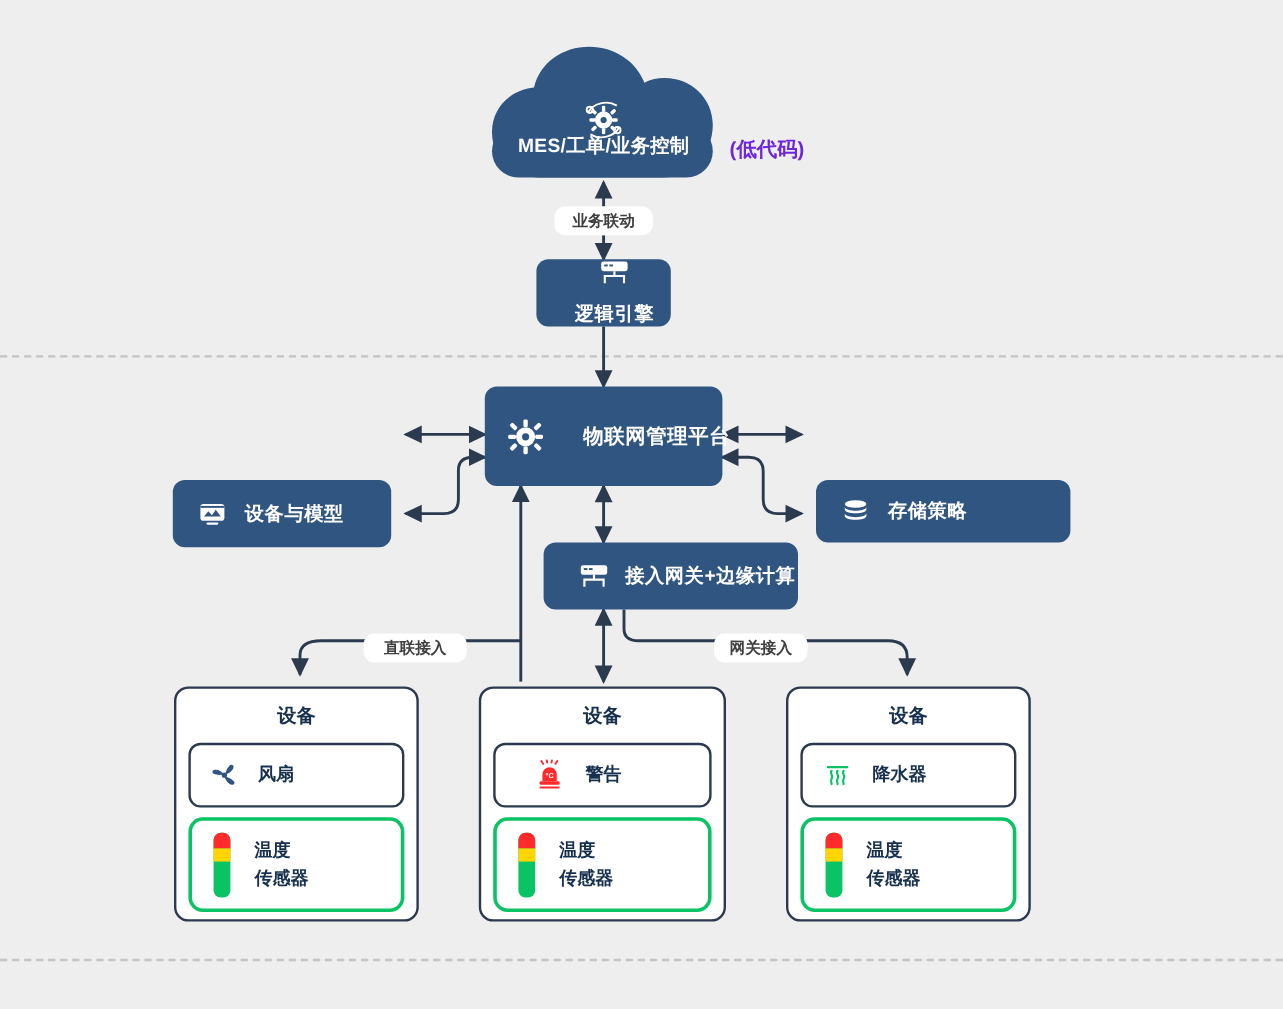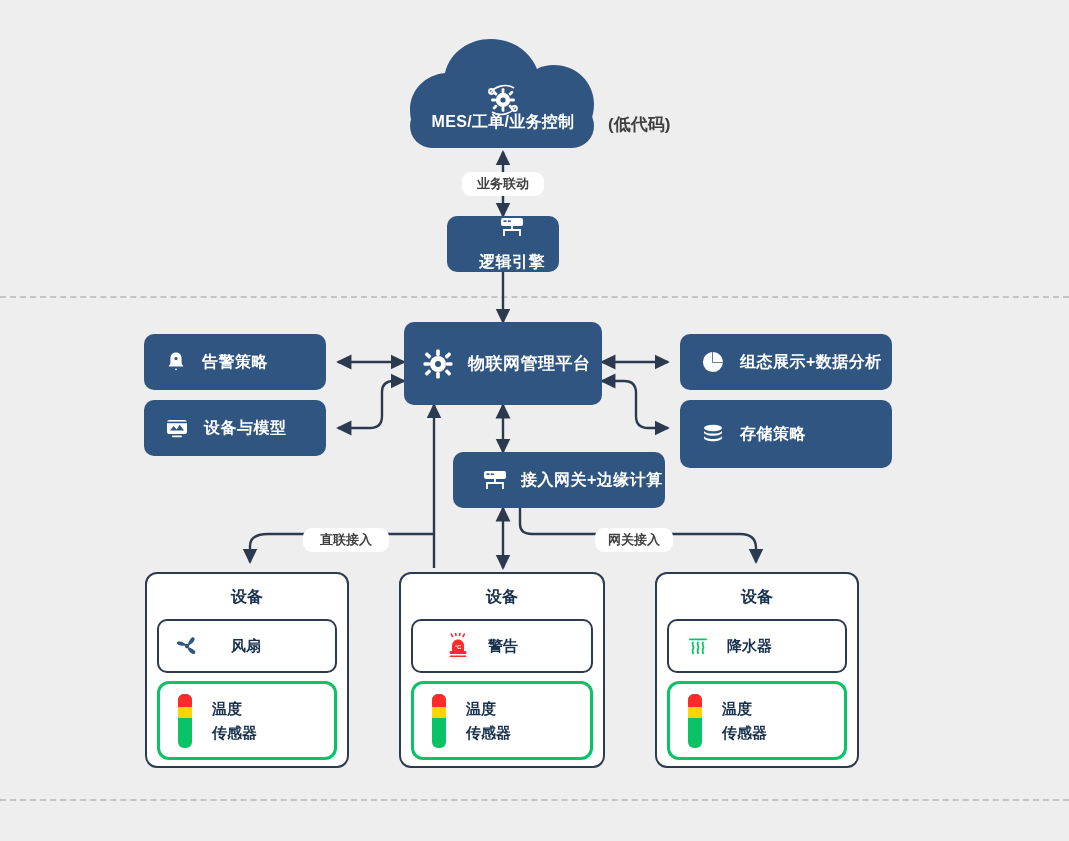--- a/index.html
+++ b/index.html
@@ -44,21 +44,21 @@
   #cloud-node{left:406px;top:38px;width:194px;height:114px;}
   .cloud{position:absolute;inset:0;}
   .cloud-label{
     position:absolute;left:0;right:0;top:74px;
     text-align:center;color:#fff;font-size:16px;font-weight:bold;
     letter-spacing:.3px;
   }
   .cloud-gear{position:absolute;left:50%;top:62px;transform:translate(-50%,-50%);}
   #lowcode{
     position:absolute;left:608px;top:113px;
-    color:#404040;font-size:17px;font-weight:bold;
+    color:#6d28d9;font-size:17px;font-weight:bold;
     white-space:nowrap;
   }
 
   
   .pill{
     position:absolute;
     background:#ffffff;
     border-radius:9px;
     color:#404040;
     font-size:13px;font-weight:bold;
@@ -182,75 +182,55 @@
         <rect x="7.8" y="4.4" width="3" height="1.6" fill="#2f5580"></rect>
         <g stroke="#ffffff" stroke-width="1.8" fill="none">
           <path d="M12,10 L12,14"></path>
           <path d="M4,20 L4,14 L20,14 L20,20"></path>
         </g>
       </svg>
     </span>
     <span class="lbl">逻辑引擎</span>
   </div>
 
-  <div class="node blue-box" style="left:404px;top:322px;width:198px;height:83px;padding-left:18px;gap:14px;font-size:17px;">
+  <div class="node blue-box" style="left:404px;top:322px;width:198px;height:83px;padding-left:18px;gap:32px;font-size:17px;">
     <span class="ico">
       <svg width="32" height="32" viewBox="0 0 32 32">
         <g fill="#ffffff">
           <circle cx="16" cy="16" r="8"></circle>
           <rect x="14.2" y="1.5" width="3.6" height="6.5" rx="1.2"></rect>
           <rect x="14.2" y="24" width="3.6" height="6.5" rx="1.2"></rect>
           <rect x="1.5" y="14.2" width="6.5" height="3.6" rx="1.2"></rect>
           <rect x="24" y="14.2" width="6.5" height="3.6" rx="1.2"></rect>
           <rect x="4.2" y="4.2" width="3.6" height="6.5" rx="1.2" transform="rotate(-45 6 7.4)"></rect>
           <rect x="24.2" y="21.3" width="3.6" height="6.5" rx="1.2" transform="rotate(-45 26 24.5)"></rect>
           <rect x="24.2" y="4.2" width="3.6" height="6.5" rx="1.2" transform="rotate(45 26 7.4)"></rect>
           <rect x="4.2" y="21.3" width="3.6" height="6.5" rx="1.2" transform="rotate(45 6 24.5)"></rect>
         </g>
         <circle cx="16" cy="16" r="3" fill="#2f5580"></circle>
       </svg>
     </span>
     <span class="lbl">物联网管理平台</span>
   </div>
 
-  <div class="node blue-box" style="left:144px;top:334px;width:182px;height:56px;padding-left:22px;gap:16px;">
-    <span class="ico">
-      <svg width="20" height="22" viewBox="0 0 20 22">
-        <path d="M10,1.5 C13.6,1.5 15.6,4 15.6,7.6 L15.6,12.4 L17.4,15.4 L2.6,15.4 L4.4,12.4 L4.4,7.6 C4.4,4 6.4,1.5 10,1.5 Z" fill="#ffffff"></path>
-        <circle cx="10" cy="7.6" r="1.6" fill="#2f5580"></circle>
-        <rect x="9.1" y="17.4" width="1.8" height="1.8" rx=".9" fill="#ffffff"></rect>
-      </svg>
-    </span>
-    <span class="lbl">告警策略</span>
-  </div>
 
   <div class="node blue-box" style="left:144px;top:400px;width:182px;height:56px;padding-left:22px;gap:16px;">
     <span class="ico">
       <svg width="22" height="20" viewBox="0 0 22 20">
         <rect x="1" y="2" width="20" height="14" rx="2.6" fill="#ffffff"></rect>
         <path d="M4,12.4 L7.6,8 L10.6,11.4 L13.8,6.8 L18,12.4 Z" fill="#2f5580"></path>
         <rect x="1" y="3.6" width="20" height="1.6" fill="#2f5580"></rect>
         <rect x="6" y="17.4" width="10" height="1.8" rx=".9" fill="#ffffff"></rect>
       </svg>
     </span>
     <span class="lbl">设备与模型</span>
   </div>
 
-  <div class="node blue-box" style="left:680px;top:334px;width:212px;height:56px;padding-left:22px;gap:16px;">
-    <span class="ico">
-      <svg width="22" height="22" viewBox="0 0 22 22">
-        <path d="M11,11 L11,1 A10,10 0 0,1 21,11 Z" fill="#ffffff"></path>
-        <path d="M11,11 L21,11 A10,10 0 1,1 11,1 Z" fill="#ffffff" opacity="0"></path>
-        <path d="M10.2,1.1 A10,10 0 1,0 20.9,11.8 L10.2,11.8 Z" fill="#ffffff"></path>
-      </svg>
-    </span>
-    <span class="lbl">组态展示+数据分析</span>
-  </div>
-
-  <div class="node blue-box" style="left:680px;top:400px;width:212px;height:68px;padding-left:22px;gap:16px;">
+
+  <div class="node blue-box" style="left:680px;top:400px;width:212px;height:52px;padding-left:22px;gap:16px;">
     <span class="ico">
       <svg width="22" height="20" viewBox="0 0 22 20">
         <g fill="#ffffff">
           <ellipse cx="11" cy="4" rx="9" ry="3.2"></ellipse>
           <path d="M2,8.6 C2,10.4 6,11.8 11,11.8 C16,11.8 20,10.4 20,8.6 L20,6.4 C20,8.2 16,9.6 11,9.6 C6,9.6 2,8.2 2,6.4 Z"></path>
           <path d="M2,14 C2,15.8 6,17.2 11,17.2 C16,17.2 20,15.8 20,14 L20,11.8 C20,13.6 16,15 11,15 C6,15 2,13.6 2,11.8 Z"></path>
         </g>
       </svg>
     </span>
     <span class="lbl">存储策略</span>
@@ -269,21 +249,21 @@
       </svg>
     </span>
     <span class="lbl">接入网关+边缘计算</span>
   </div>
 
   <div class="pill" style="left:303px;top:528px;width:86px;height:24px;">直联接入</div>
   <div class="pill" style="left:595px;top:528px;width:78px;height:24px;text-align:right;">网关接入</div>
 
   <div class="device-card" style="left:145px;top:572px;width:204px;height:196px;">
     <div class="device-title">设备</div>
-    <div class="sub-card" style="top:45px;height:54px;padding-left:16px;gap:32px;">
+    <div class="sub-card" style="top:45px;height:54px;padding-left:16px;gap:16px;">
       <span class="ico">
         <svg width="24" height="24" viewBox="0 0 24 24">
           <g fill="#2f5580">
             <path d="M11.6,11.2 C9.6,8.8 6.4,6.8 3.2,7.6 C1.6,8 1.6,10 3.2,10.8 C5.6,12 9,12 11.6,11.2 Z"></path>
             <path d="M12.8,11.4 C15.6,10.8 19,8.4 19.6,5.2 C19.9,3.6 18.2,2.6 16.9,3.6 C14.8,5.1 13.2,8.6 12.8,11.4 Z"></path>
             <path d="M12.2,13 C12.8,15.8 15.2,19.4 18.4,20 C20,20.3 21,18.6 20,17.3 C18.5,15.2 15,13.4 12.2,13 Z"></path>
             <circle cx="12" cy="12" r="2.2"></circle>
           </g>
         </svg>
       </span>

